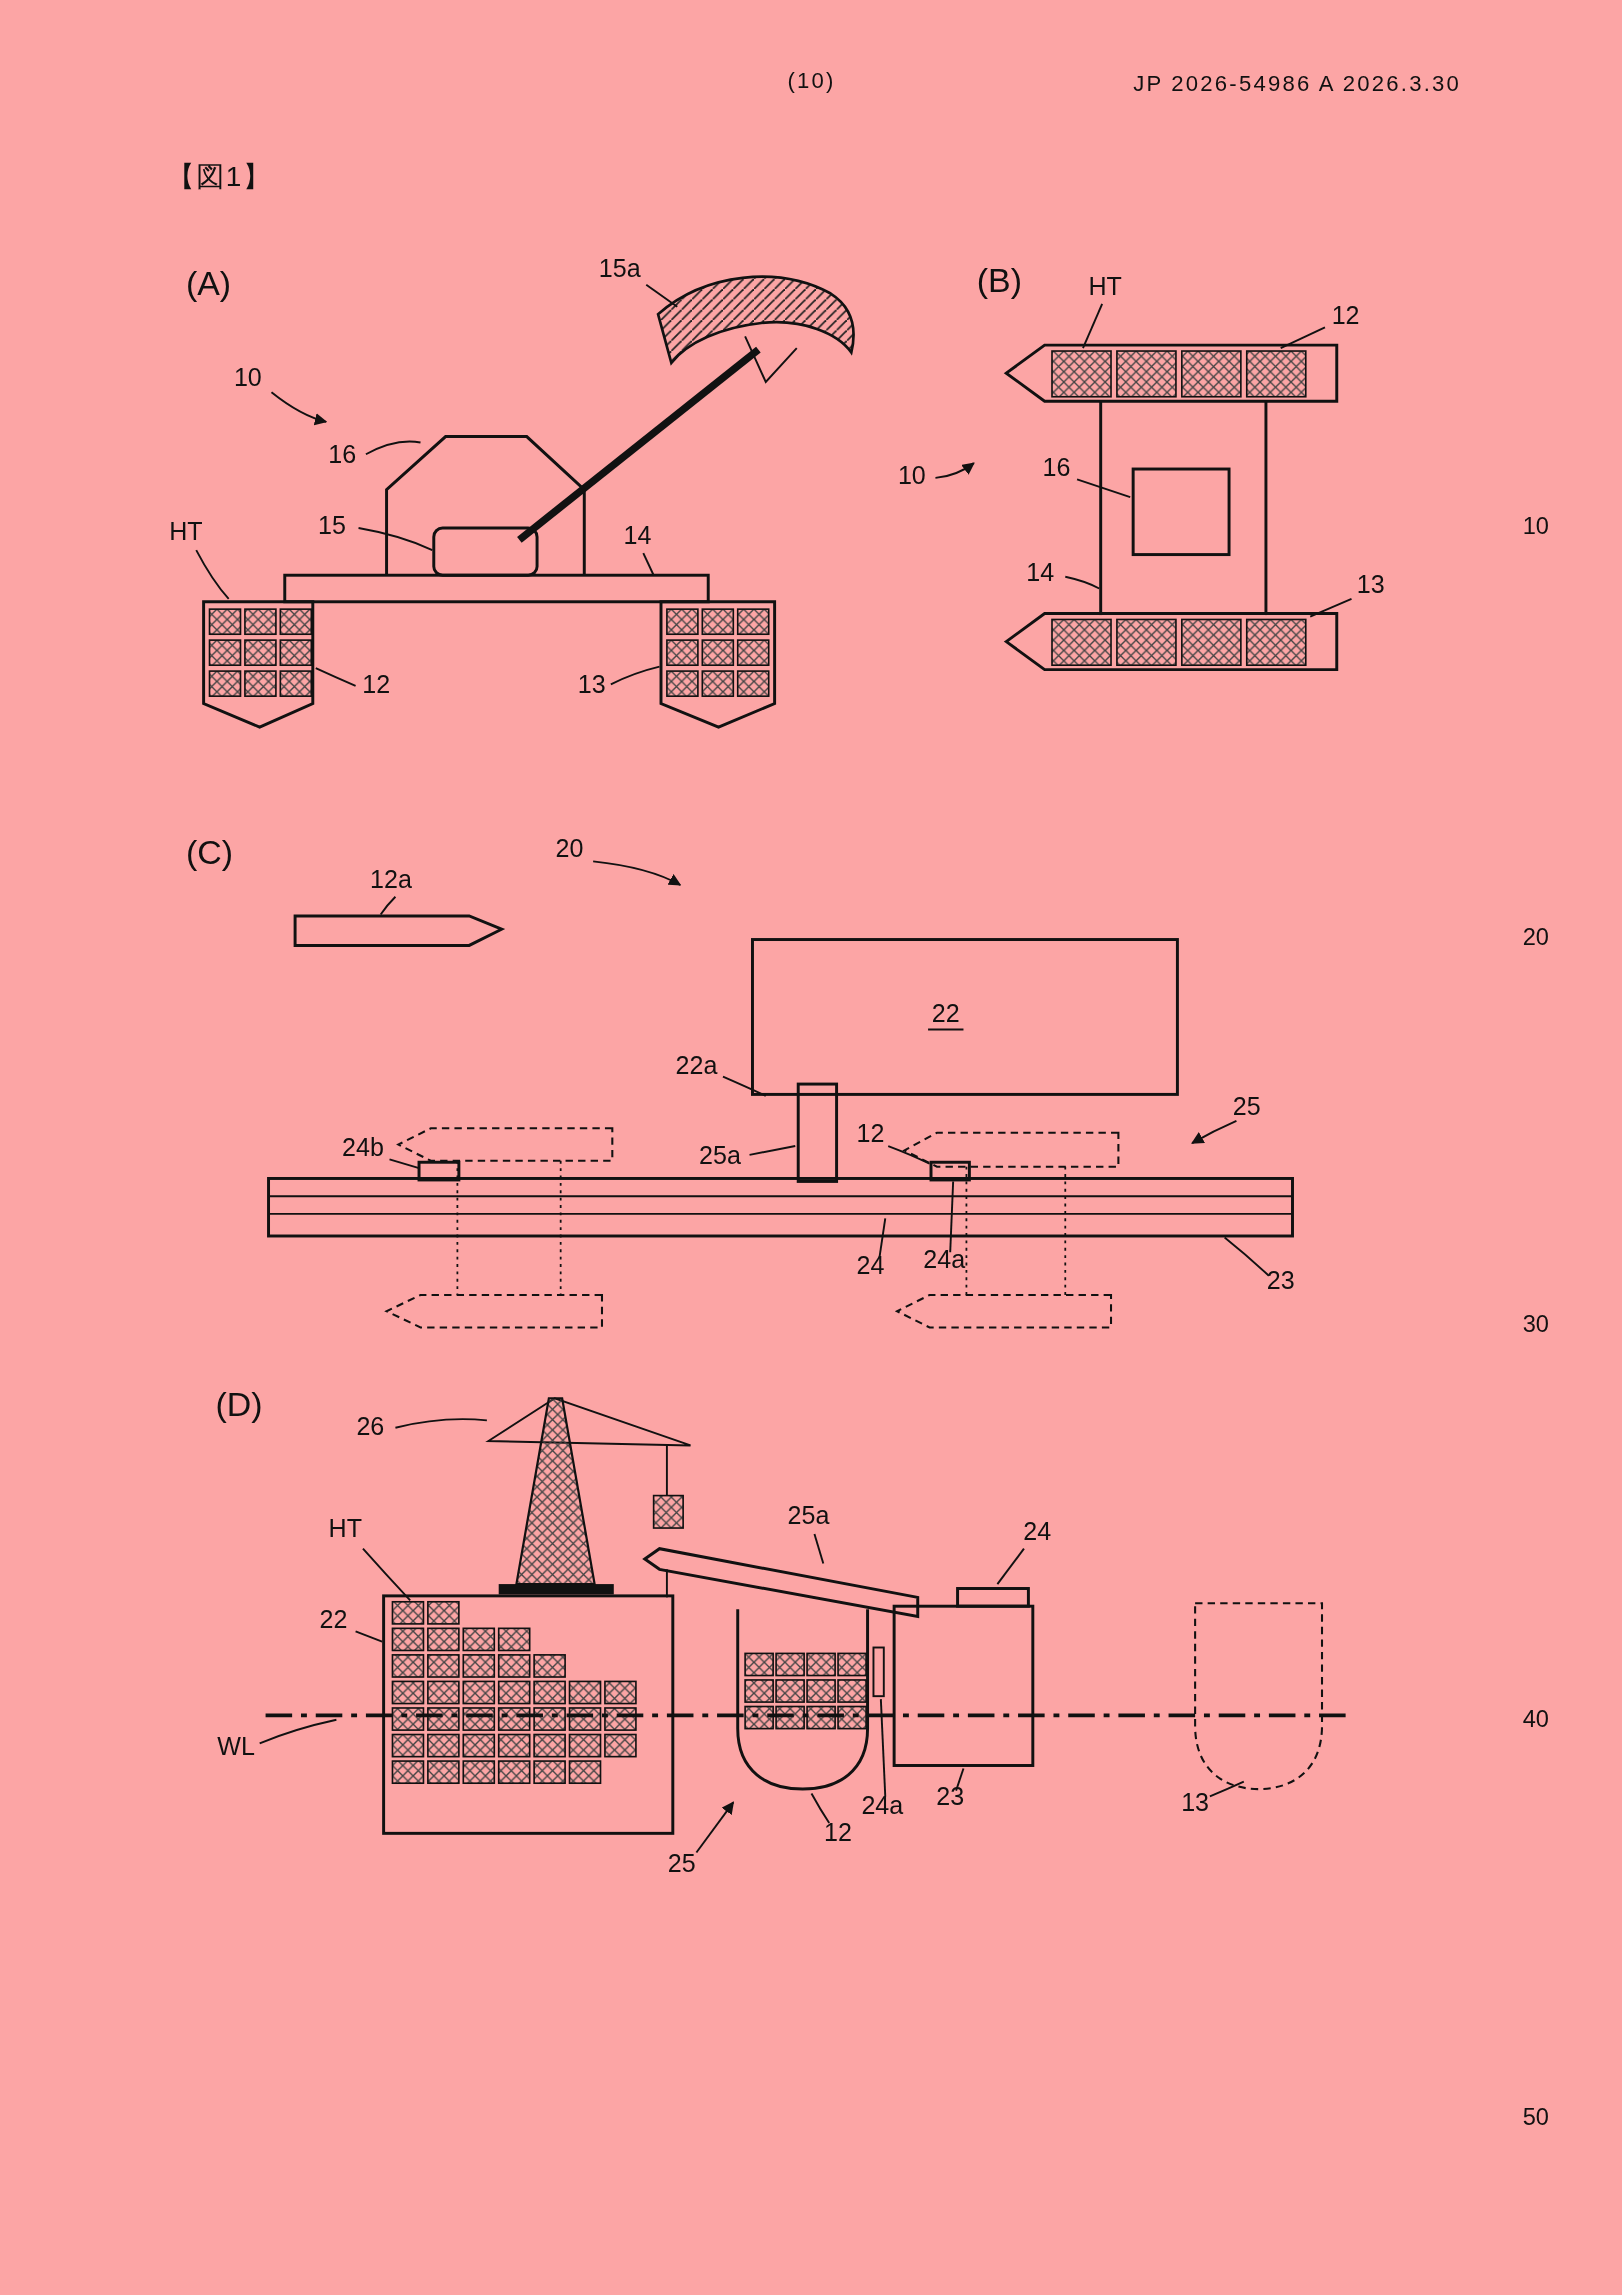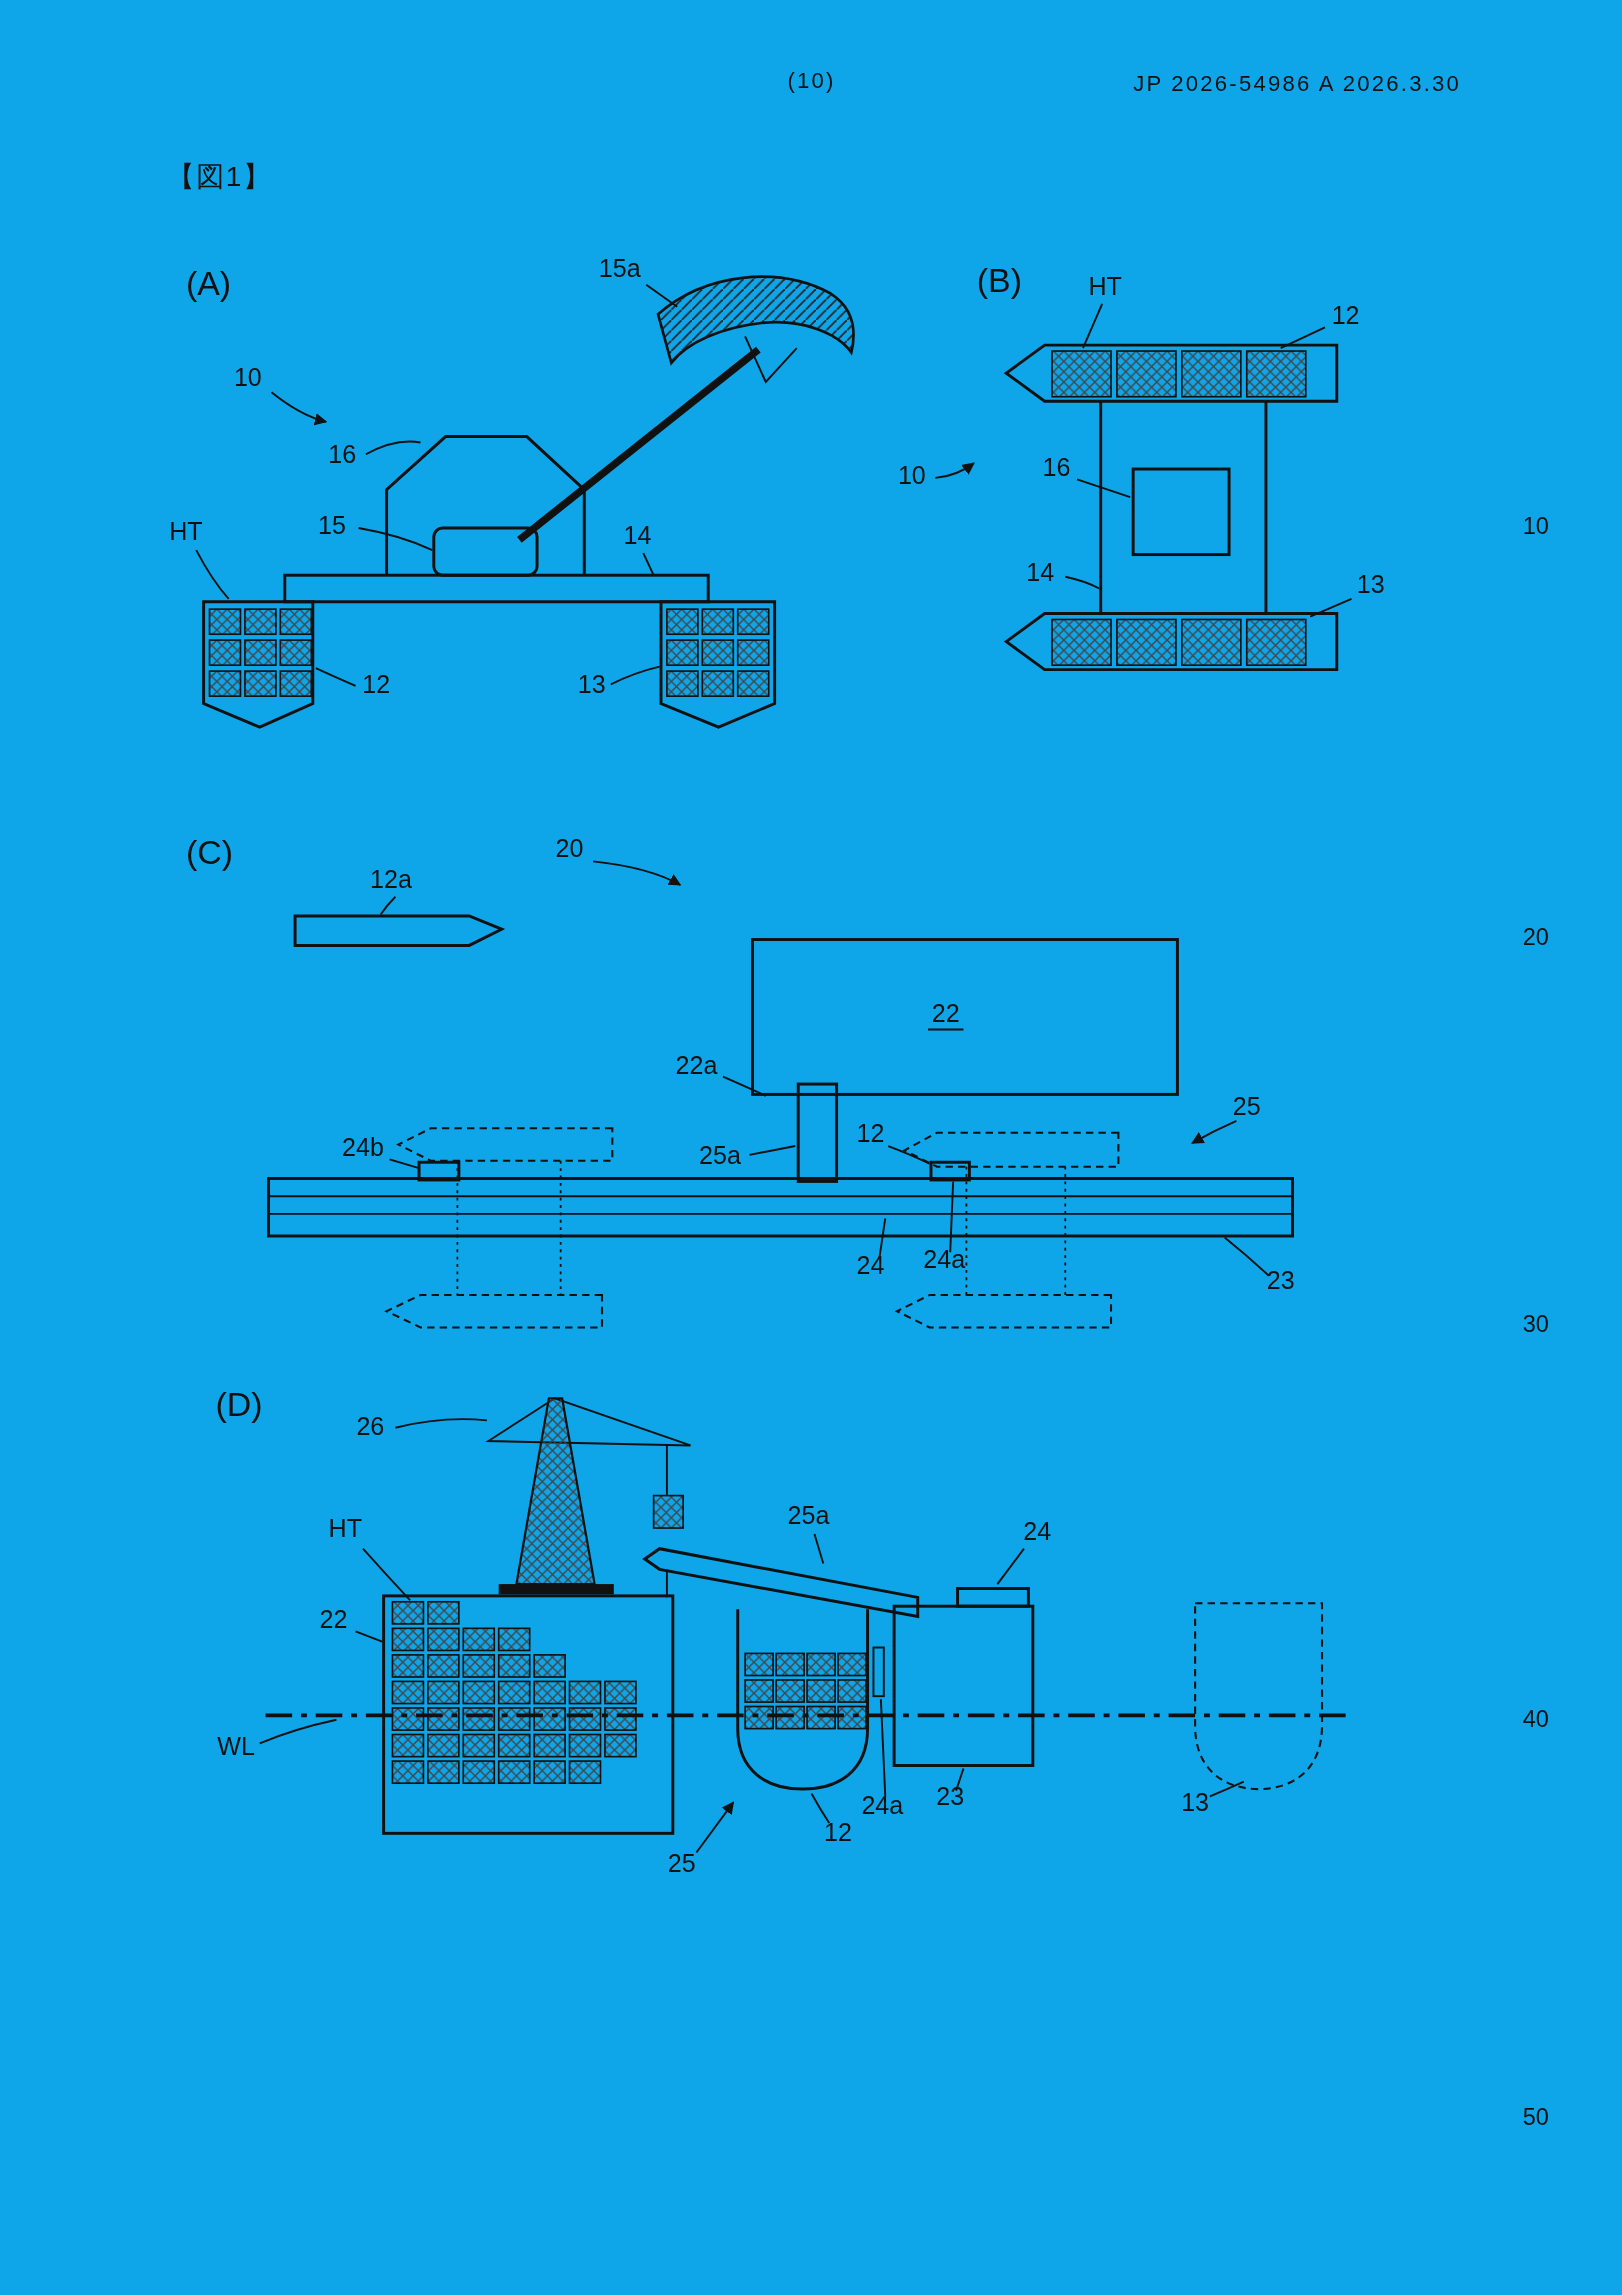--- a/index.html
+++ b/index.html
@@ -1,16 +1,16 @@
 <!DOCTYPE html>
 <html style="font-size:10.5px"><head>
 <meta charset="utf-8">
 <style>
   html,body{margin:0;padding:0;background:#ffffff;}
-  .sheet{position:relative;width:1623px;height:2295px;background:#0ea5e9;overflow:hidden;}
+  .sheet{position:relative;width:1623px;height:2295px;background:#fca5a5;overflow:hidden;}
   svg{display:block;}
   text{font-family:"Liberation Sans",sans-serif;fill:#111;}
   .hdr{font-size:15px;letter-spacing:1.5px;}
   .figcap{font-size:19px;letter-spacing:1px;}
   .figletter{font-size:23px;}
   .lbl{font-size:17px;}
   .marginnum{font-size:16px;}
   .outline{fill:none;stroke:#111;stroke-width:2;}
   .thin{fill:none;stroke:#111;stroke-width:1.3;}
   .leader{fill:none;stroke:#111;stroke-width:1.3;}

